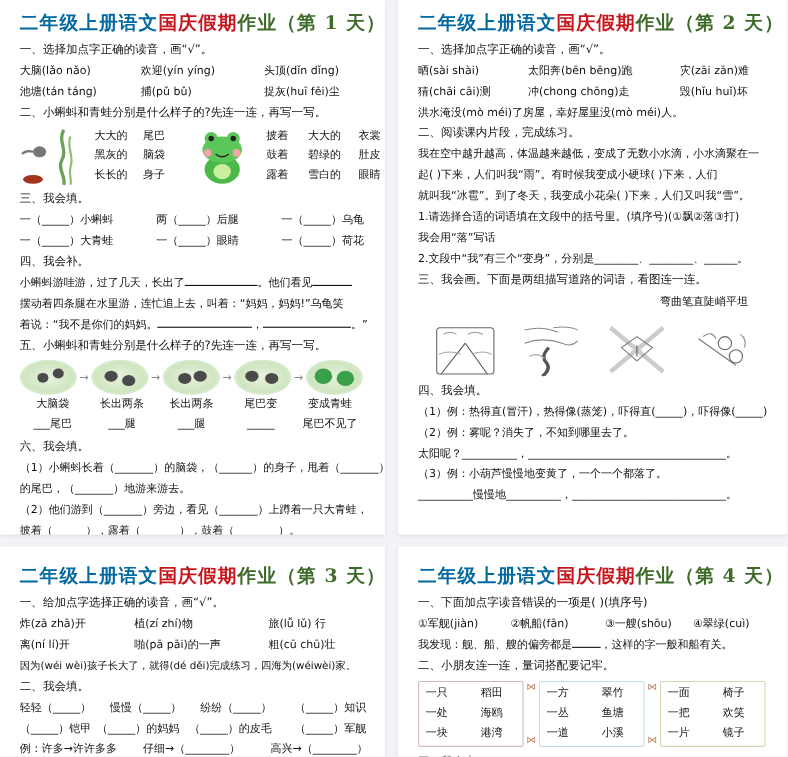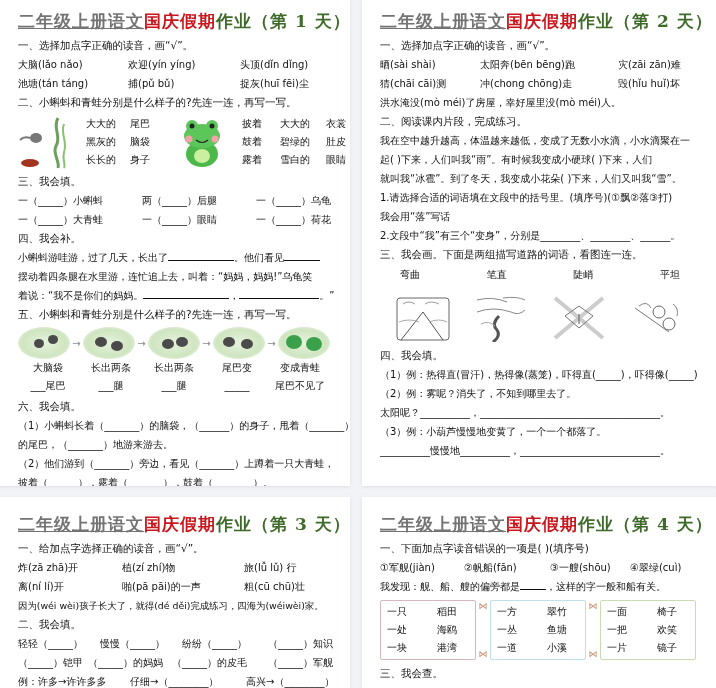--- a/index.html
+++ b/index.html
@@ -4,40 +4,40 @@
 <style>
   * { box-sizing: border-box; margin: 0; padding: 0; }
   html, body { width: 716px; height: 688px; overflow: hidden; }
   body { background: #f2f3f6; font-family: "DejaVu Sans", "Liberation Sans", sans-serif; color: #111; position: relative; }
   .card { position: absolute; background: #fff; box-shadow: 0 1px 3px rgba(0,0,0,0.08); overflow: hidden; padding: 8px 16px 0 18px; }
   #c1 { left: 0; top: 0; width: 350px; height: 486px; }
   #c2 { left: 362px; top: 0; width: 354px; height: 486px; }
   #c3 { left: 0; top: 497px; width: 350px; height: 191px; padding-top: 14px; }
   #c4 { left: 362px; top: 497px; width: 354px; height: 191px; padding-top: 14px; }
   .title { font-family: "DejaVu Serif", "Liberation Serif", serif; font-weight: bold; font-size: 17px; text-align: center; letter-spacing: 1px; line-height: 26px; margin-bottom: 2px; white-space: nowrap; }
-  .t-black { color: #737373; text-decoration: underline; }
+  .t-black { color: #0369a1; }
   .t-red { color: #c8161d; }
   .t-green { color: #3f6b2a; }
   .h { font-weight: normal; font-size: 10.5px; line-height: 19px; white-space: nowrap; }
   .row { display: flex; font-size: 10px; line-height: 19px; white-space: nowrap; }
   .row .cell { flex: none; }
   .p { font-size: 10px; line-height: 19px; white-space: nowrap; }
   .blank { display: inline-block; border-bottom: 1px solid #111; height: 12px; vertical-align: baseline; }
   .match { display: flex; align-items: center; margin: 2px 0 2px 0; }
   .match .img { width: 64px; height: 56px; position: relative; }
   .wordgrid { display: grid; grid-template-columns: 44px 40px; row-gap: 0; font-size: 10px; line-height: 18px; }
   .wordgrid3 { display: grid; grid-template-columns: 38px 46px 40px; font-size: 10px; line-height: 18px; }
   .stages { display: flex; justify-content: space-between; margin-top: 3px; padding-right: 4px; }
   .stage { width: 52px; height: 32px; border-radius: 50%; background: radial-gradient(ellipse at center, #e6f2dd 0%, #cfe5c0 60%, #fff 100%); position: relative; }
   .stage .blob { position: absolute; border-radius: 50%; background: #4a4a4a; }
   .stage.frog .blob { background: #3aa14a; }
   .arrow { align-self: center; color: #888; font-size: 10px; }
   .stage-labels { display: flex; justify-content: space-between; font-size: 10px; line-height: 18px; padding-right: 4px; }
   .stage-labels span { width: 60px; text-align: center; white-space: nowrap; }
-  .roads-words { display: flex; justify-content: space-between; font-size: 10px; line-height: 18px; padding: 2px 20px 0 20px; }
+  .roads-words { display: flex; justify-content: flex-end; font-size: 10px; line-height: 18px; padding: 2px 20px 0 20px; }
   .roads-imgs { display: flex; justify-content: space-around; margin-top: 10px; padding: 0 4px; }
   .road { width: 56px; height: 48px; position: relative; }
   .boxes { display: flex; align-items: center; margin-top: 4px; }
   .box { border: 1px solid; border-radius: 2px; padding: 2px 6px; display: grid; grid-template-columns: 50px 40px; font-size: 10px; line-height: 18px; width: 96px; }
   .box.b1 { border-color: #d8b8bc; }
   .box.b2 { border-color: #bfe0ea; }
   .box.b3 { border-color: #c9dcb2; }
   .bowcol { width: 14px; display: flex; flex-direction: column; justify-content: space-between; height: 58px; align-items: center; }
   .bow { color: #c58a6a; font-size: 9px; line-height: 10px; }
 </style>
@@ -286,20 +286,21 @@
   <div class="h">一、下面加点字读音错误的一项是(    )(填序号)</div>
   <div class="row">
     <span class="cell" style="width:84px">①军舰(jiàn)</span>
     <span class="cell" style="width:86px">②帆船(fān)</span>
     <span class="cell" style="width:80px">③一艘(shōu)</span>
     <span class="cell">④翠绿(cuì)</span>
   </div>
   <div class="p">
     <span>我发现：舰、船、艘的偏旁都是</span><span class="blank" style="width:26px"></span><span>，这样的字一般和船有关。</span>
   </div>
+  <div class="h">二、小朋友连一连，量词搭配要记牢。</div>
   <div class="boxes">
     <div class="box b1">
       <span>一只</span>
         <span>稻田</span>
       <span>一处</span>
         <span>海鸥</span>
       <span>一块</span>
         <span>港湾</span>
     </div>
     <div class="bowcol">

